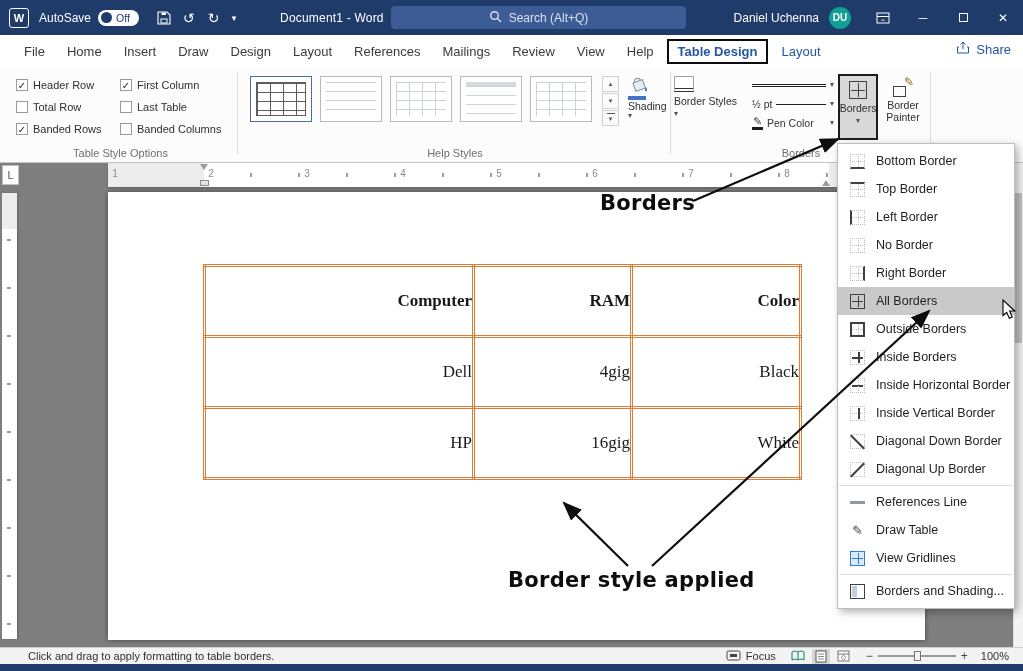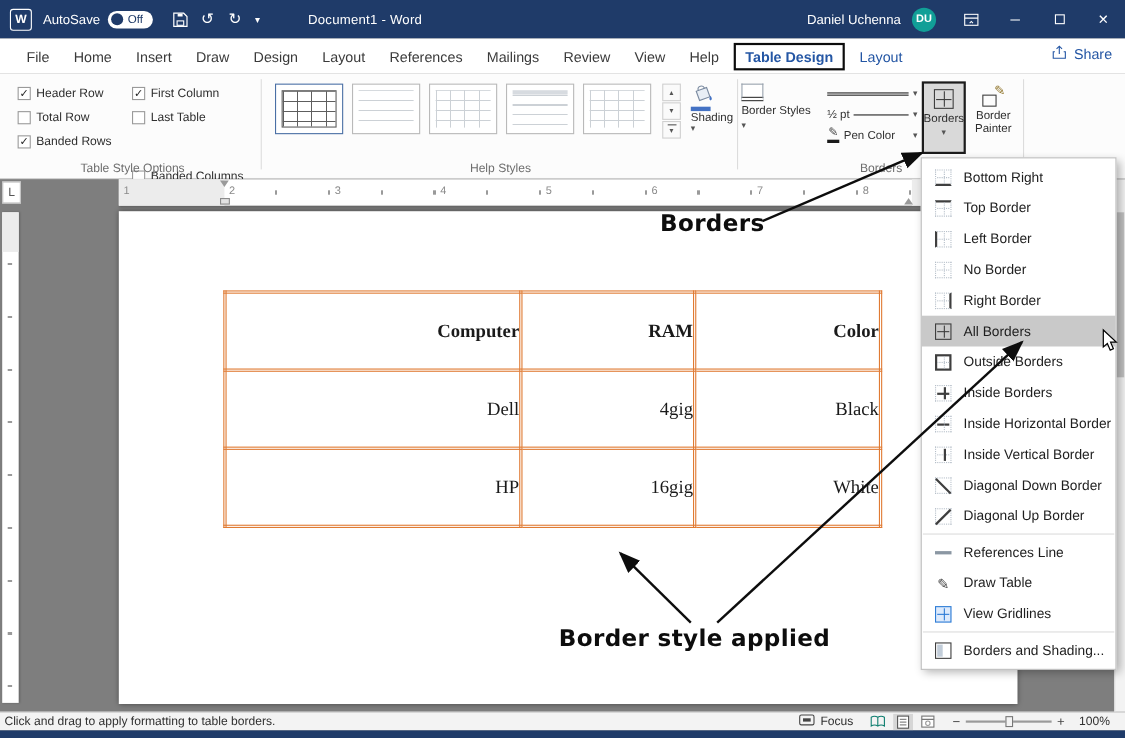--- a/index.html
+++ b/index.html
@@ -151,21 +151,21 @@
   .doctable th, .doctable td { border:3px double var(--table_border,#e07b33); height:71px;
     text-align:right; vertical-align:middle; font-weight:normal; }
   .doctable th { font-weight:bold; }
   .ann { position:absolute; font-family:"DejaVu Sans",sans-serif; font-weight:800; font-size:21px;
     color:var(--annotation,#0d0d0d); letter-spacing:.3px; z-index:30; }
   .scrolltrack { position:absolute; right:0; top:0; bottom:0; width:10px; background:#f3f3f3; border-left:1px solid #e0e0e0; }
   .scrollthumb { position:absolute; left:1px; right:1px; top:30px; height:150px; background:#c2c2c2; }
 
   
   .statusbar { position:absolute; left:0; right:0; bottom:7px; height:17px; background:#f3f3f3;
-    border-top:1px solid #d0d0d0; display:flex; align-items:center; font-size:11px; color:#303030; }
+    border-top:1px solid #d0d0d0; display:flex; align-items:center; font-size:11px; color:#303030;padding-left:24px; }
   .statusmsg { margin-left:4px; }
   .sb-right { margin-left:auto; margin-right:14px; display:flex; align-items:center; gap:13px; }
   .sb-item { display:flex; align-items:center; gap:5px; }
   .viewbtn { display:flex; align-items:center; justify-content:center; width:18px; height:15px; }
   .viewbtn.active { background:#d6d6d6; }
   .zoomtrack { position:relative; width:78px; height:2px; background:#9a9a9a; }
   .zoomthumb { position:absolute; left:36px; top:-4px; width:7px; height:10px; background:#f3f3f3; border:1px solid #777; }
   .zoomsign { font-size:12px; color:#444; }
   .bottomstrip { position:absolute; left:0; right:0; bottom:0; height:7px; background:var(--titlebar,#1f3b69); }
 
@@ -190,20 +190,29 @@
       <svg width="14" height="14" viewBox="0 0 14 14">
           <path d="M1 1h9l3 3v9H1z" fill="none" stroke="#fff" stroke-width="1.1"></path>
           <rect x="4" y="8" width="6" height="4" fill="none" stroke="#fff"></rect>
           <rect x="4.5" y="1.5" width="4.5" height="2.5" fill="#fff"></rect>
         </svg>
     </div>
     <div class="qat" style="font-family:'DejaVu Sans',sans-serif;">↺</div>
     <div class="qat" style="font-family:'DejaVu Sans',sans-serif;">↻</div>
     <div class="qat small">▾</div>
     <span class="doctitle">Document1 - Word</span>
+    <div class="searchbox">
+      <span>
+        <svg width="13" height="13" viewBox="0 0 13 13">
+            <circle cx="5.5" cy="5.5" r="3.8" fill="none" stroke="#d9e1f0" stroke-width="1.4"></circle>
+            <line x1="8.5" y1="8.5" x2="12" y2="12" stroke="#d9e1f0" stroke-width="1.4"></line>
+          </svg>
+      </span>
+      <span>Search (Alt+Q)</span>
+    </div>
     <div class="tb-right">
       <span class="username">Daniel Uchenna</span>
       <div class="avatar">
         <span>DU</span>
       </div>
       <div class="winbtn">
         <svg width="14" height="12" viewBox="0 0 14 12">
             <rect x="1" y="1" width="12" height="10" fill="none" stroke="#fff"></rect>
             <line x1="1" y1="4.5" x2="13" y2="4.5" stroke="#fff"></line>
             <path d="M5.5 9 L7 7.5 L8.5 9" stroke="#fff" fill="none"></path>
@@ -257,21 +266,21 @@
       <span>Banded Rows</span>
     </div>
     <div class="cbrow" style="left:120px; top:12px;">
       <span class="cb">✓</span>
       <span>First Column</span>
     </div>
     <div class="cbrow" style="left:120px; top:34px;">
       <span class="cb"></span>
       <span>Last Table</span>
     </div>
-    <div class="cbrow" style="left:120px; top:56px;margin-top:32px;">
+    <div class="cbrow" style="left:120px; top:56px;">
       <span class="cb"></span>
       <span>Banded Columns</span>
     </div>
     <div class="grouplabel" style="left:8px; width:225px;">Table Style Options</div>
     <div class="vdiv" style="left:237px;"></div>
 
     <div class="thumb sel t1" style="left:250px;">
         <span class="g"></span>
       </div>
     <div class="thumb t2" style="left:320px;">
@@ -407,21 +416,21 @@
     </div>
   </div>
 
   <div class="menu">
     <div class="mitem">
       <span class="bicon ic-bottom">
           <i class="fr"></i>
           <i class="hz"></i>
           <i class="vt"></i>
         </span>
-      <span>Bottom Right</span>
+      <span>Bottom Border</span>
     </div>
     <div class="mitem">
       <span class="bicon ic-top">
           <i class="fr"></i>
           <i class="hz"></i>
           <i class="vt"></i>
         </span>
       <span>Top Border</span>
     </div>
     <div class="mitem">

